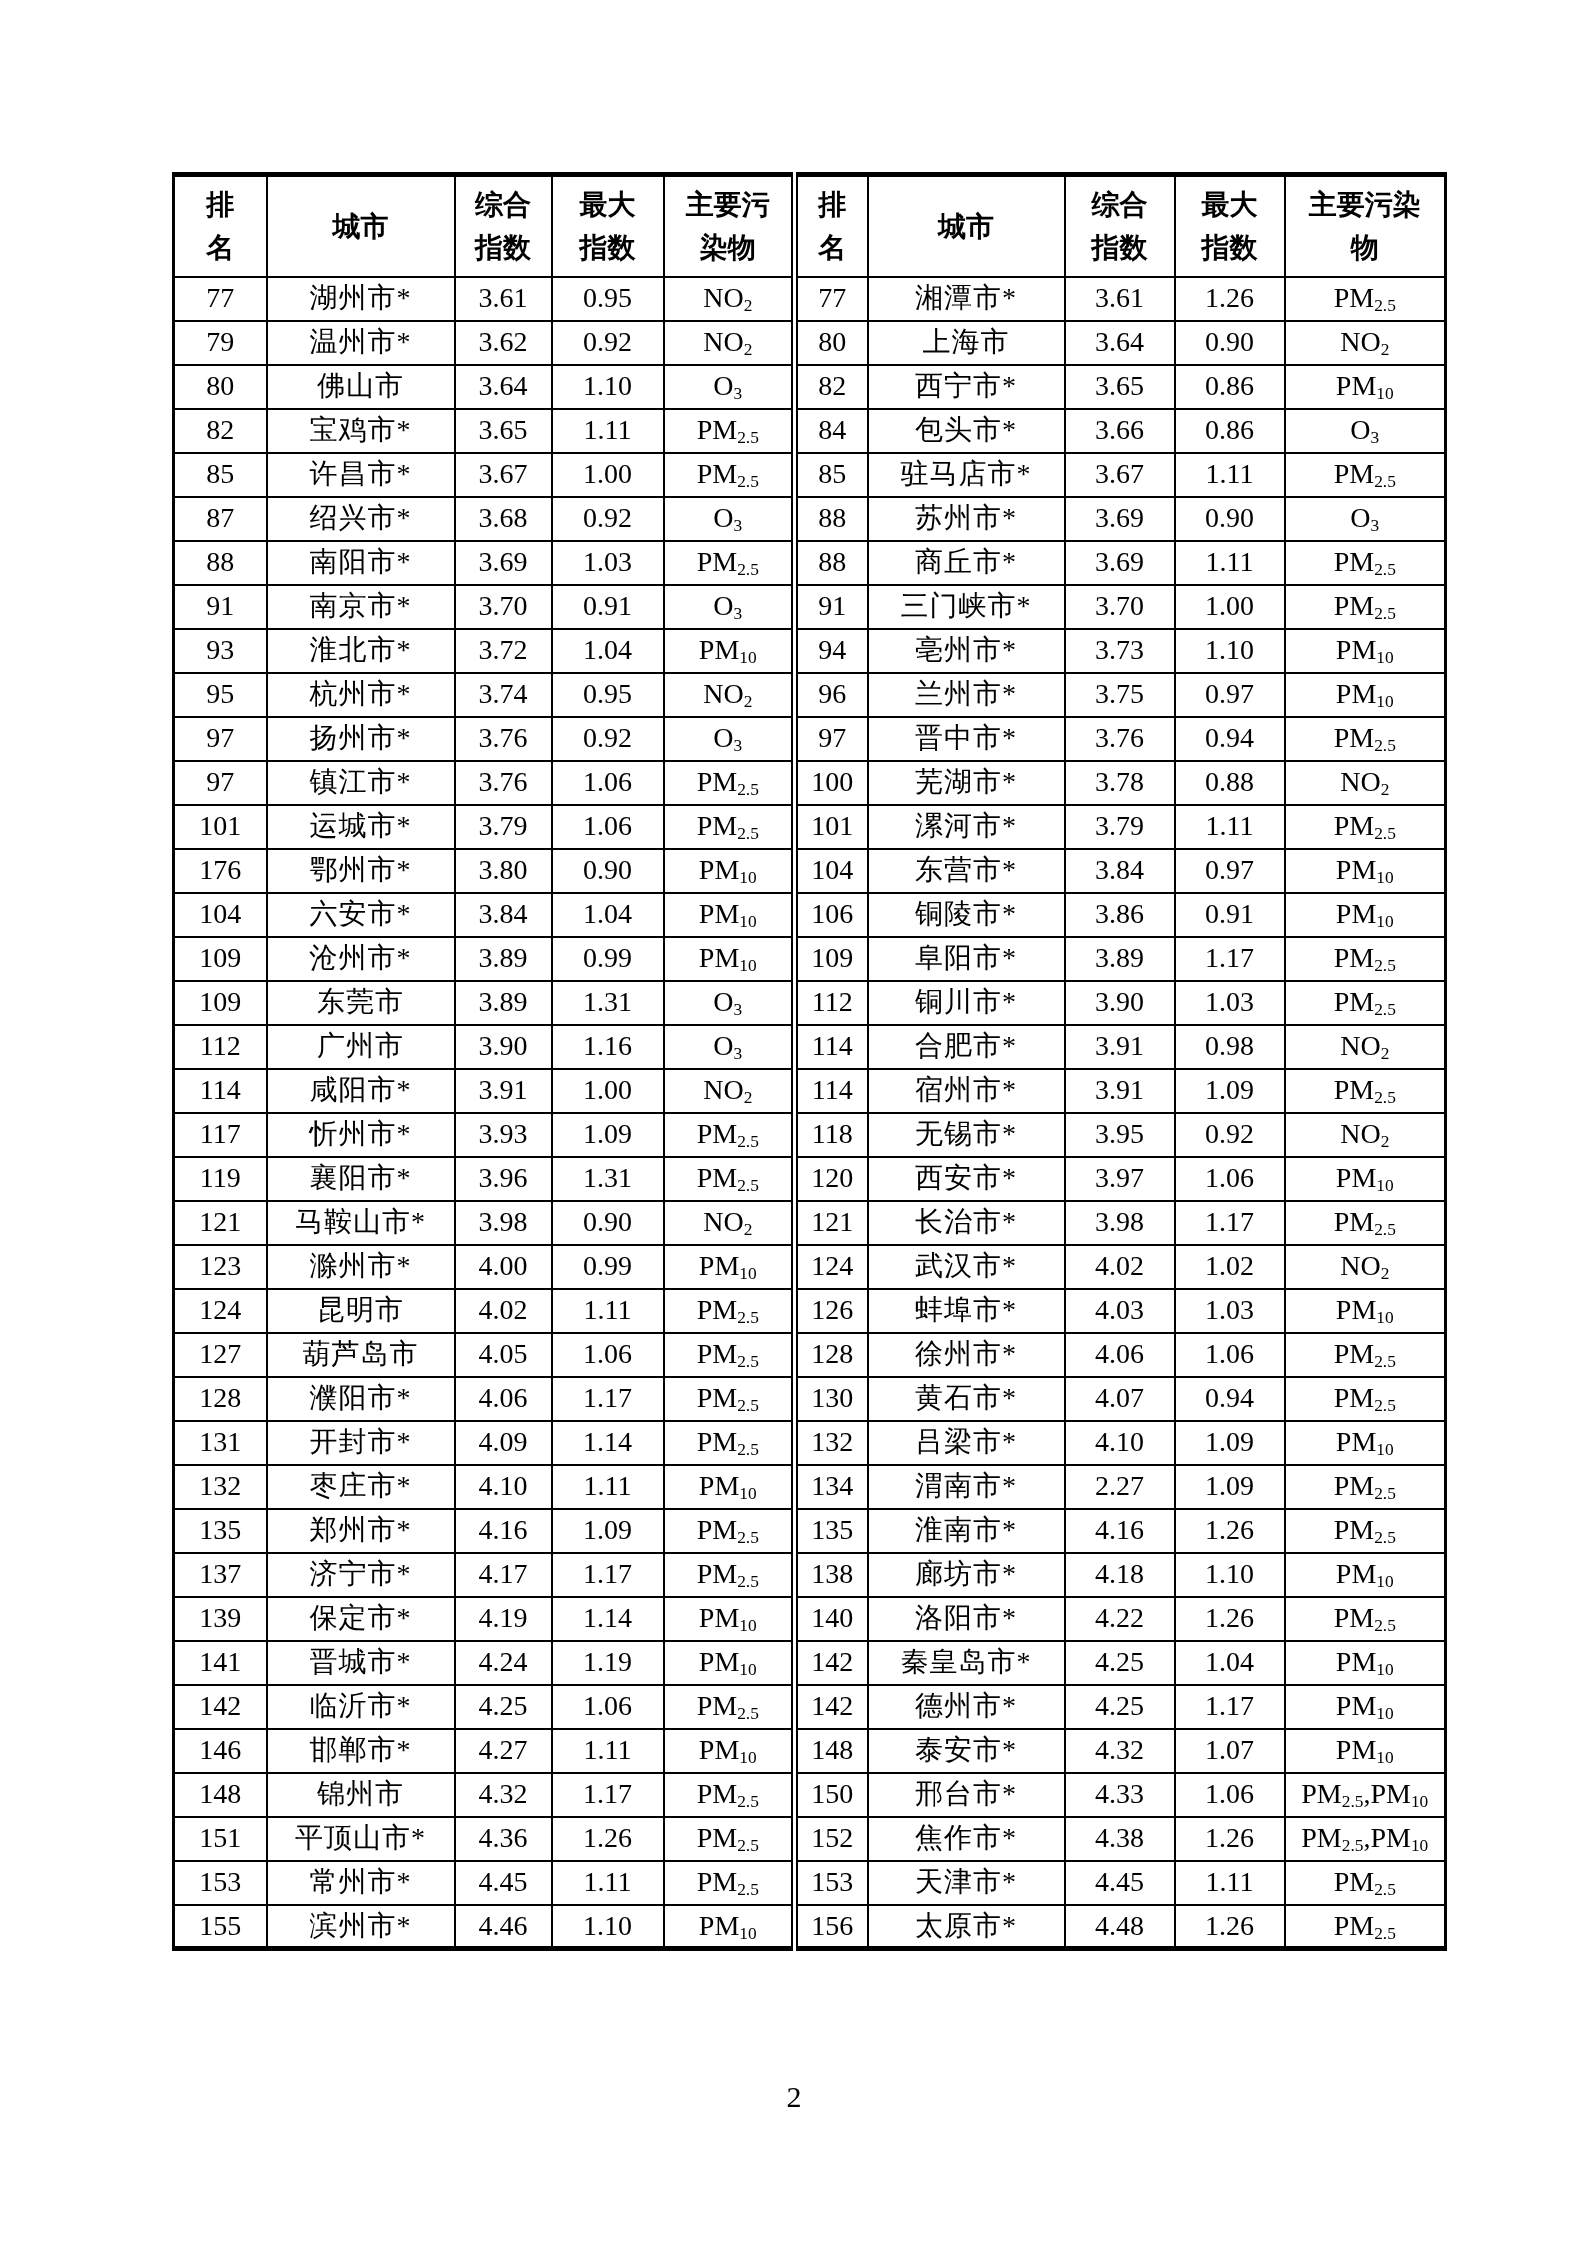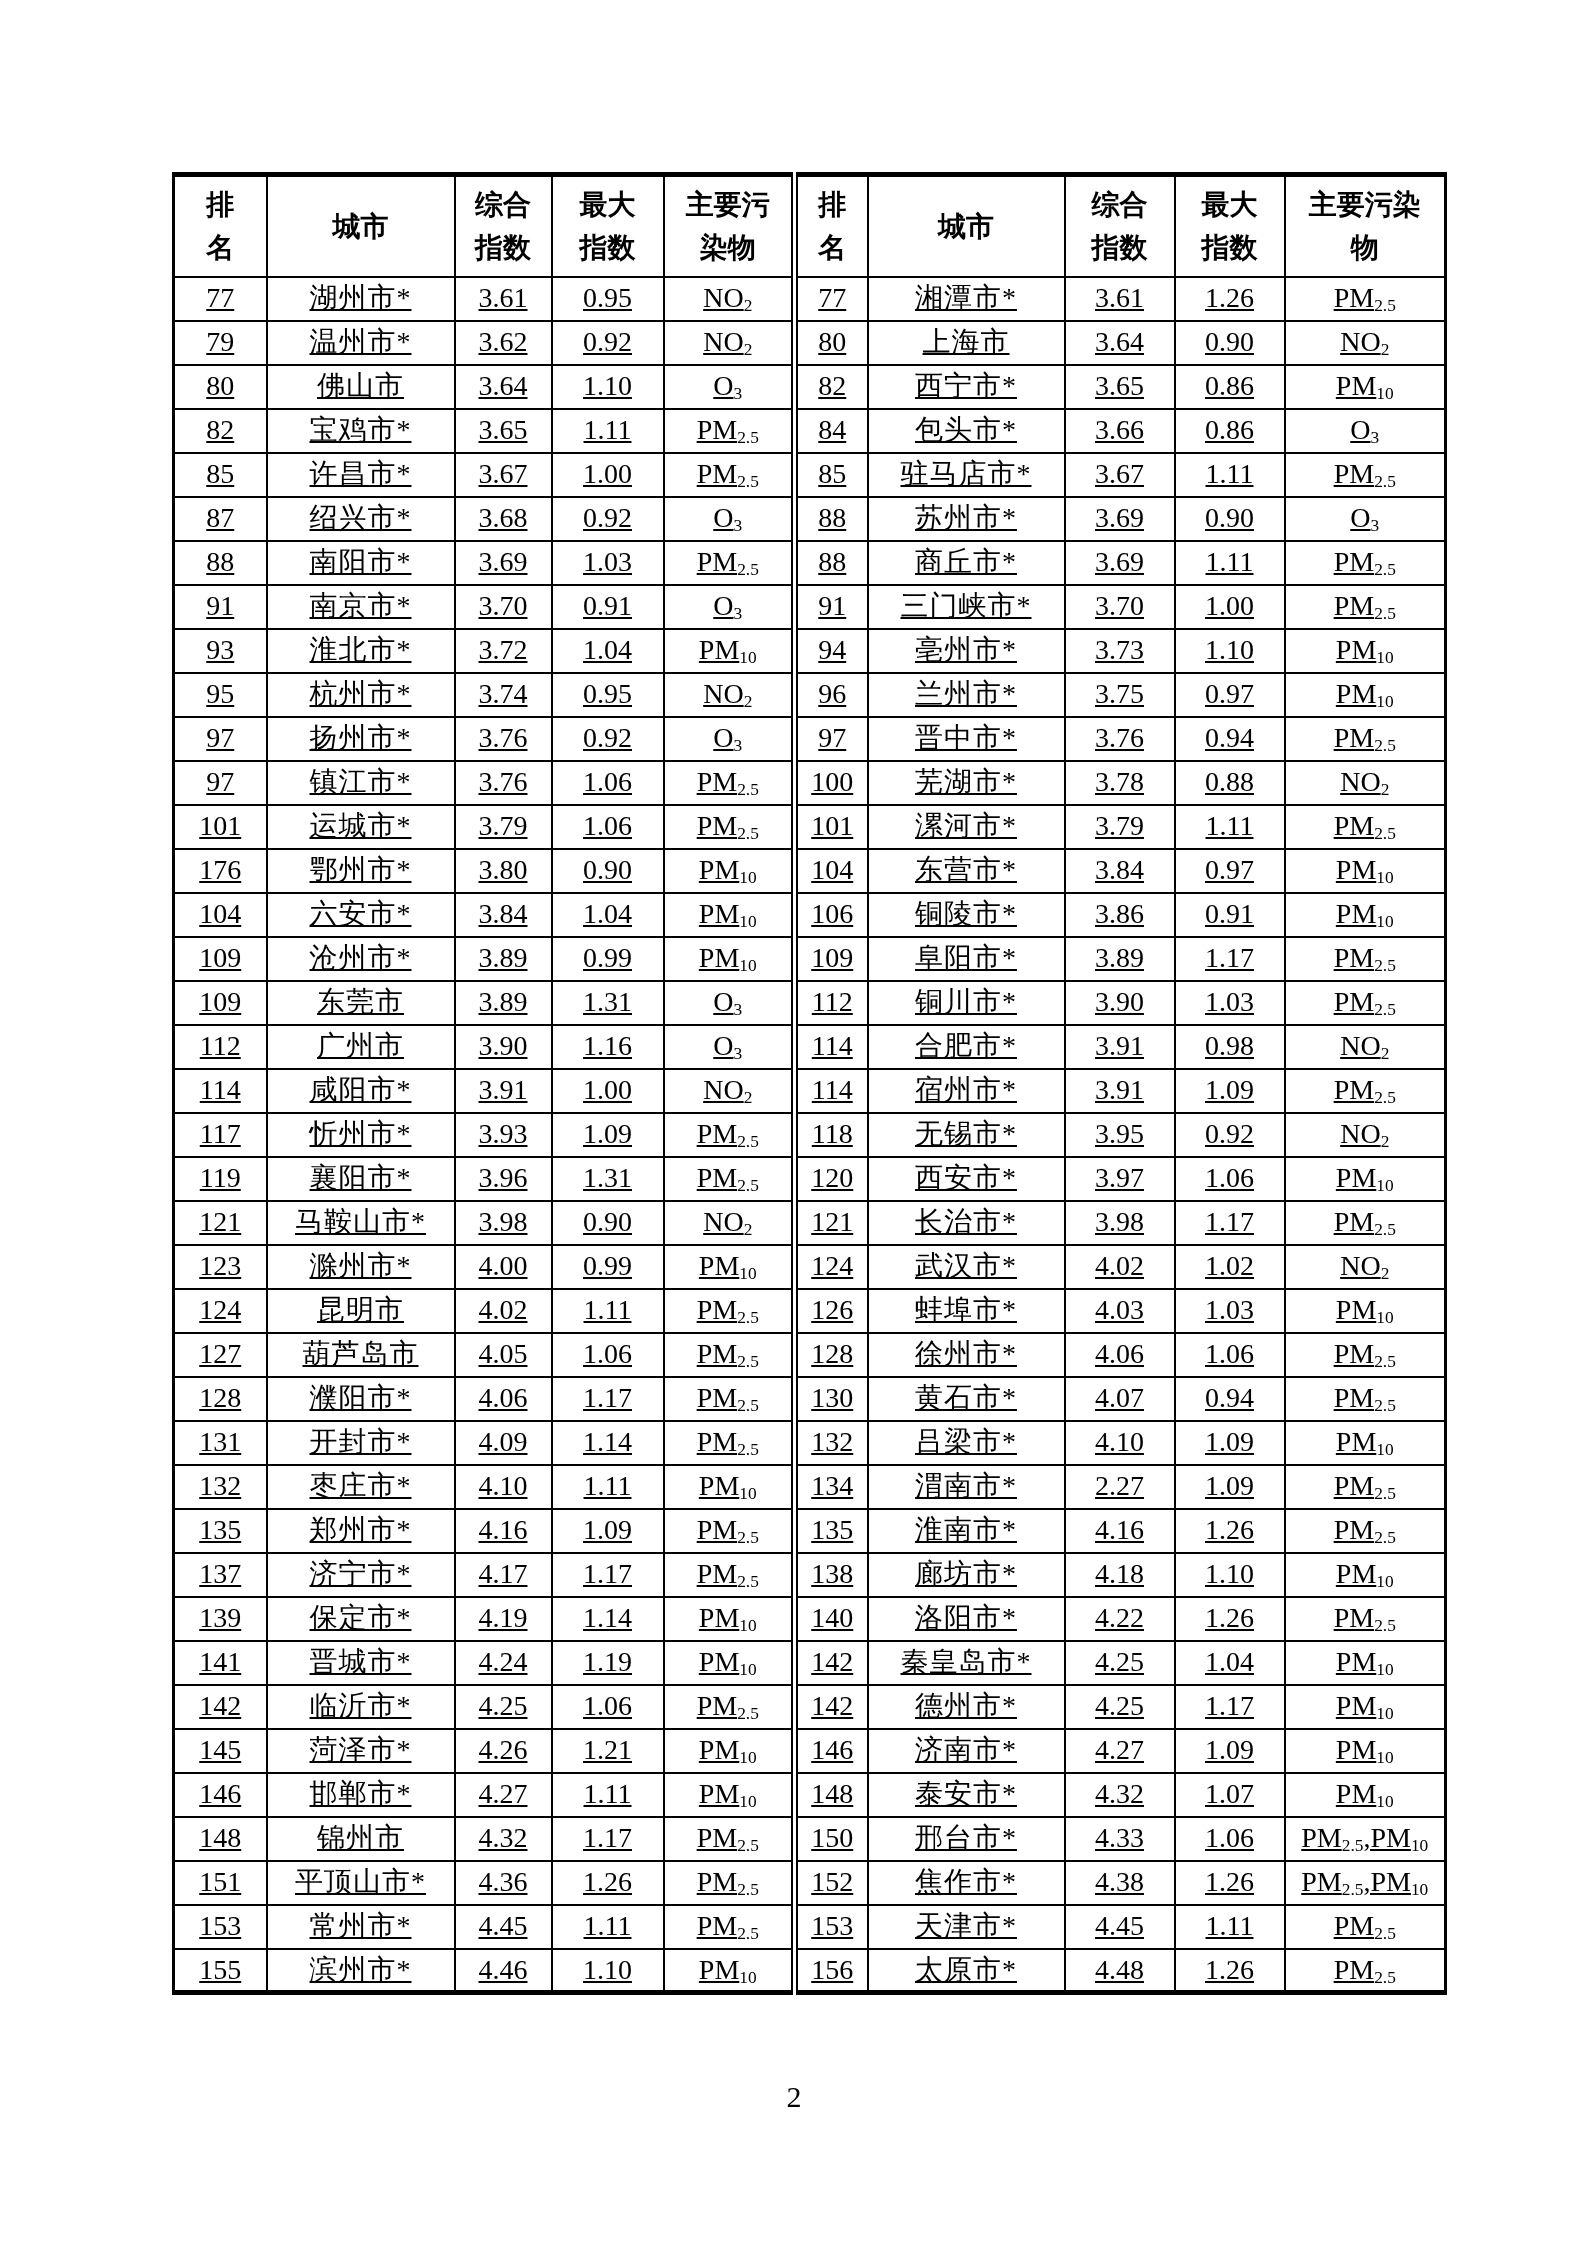--- a/index.html
+++ b/index.html
@@ -6,21 +6,21 @@
   .page{position:relative;width:1588px;height:2245px;background:#ffffff;margin:0 auto;
         font-family:"Liberation Serif","DejaVu Serif",serif;color:#000;}
   .tablewrap{position:absolute;left:172px;top:172px;width:1272px;}
   table.rank{border-collapse:collapse;table-layout:fixed;width:1272px;}
   table.rank th, table.rank td{
     border:2px solid #000;text-align:center;vertical-align:middle;
     padding:0;overflow:hidden;line-height:1.15;
   }
   table.rank{border:3px solid #000;border-top-width:5px;border-bottom-width:5px;}
   table.rank thead tr{height:102px;}
-  table.rank tbody tr{height:44px;text-decoration:underline;}
+  table.rank tbody tr{height:44px;}
   table.rank th{
     font-family:"Liberation Sans","DejaVu Sans",sans-serif;font-weight:bold;
     font-size:28px;white-space:pre-line;line-height:1.55;
   }
   table.rank td{font-size:28px;}
   td.cityc{letter-spacing:1px;}
   .dbl{border-left:7px double #000 !important;}
   sub{font-size:0.62em;line-height:0;vertical-align:-0.25em;}
   .pagenum{position:absolute;left:0;top:2080px;width:100%;text-align:center;
            font-size:30px;font-family:"Liberation Serif","DejaVu Serif",serif;}
@@ -456,32 +456,20 @@
             <td>4.25</td>
             <td>1.06</td>
             <td>PM<sub>2.5</sub></td>
             <td class="dbl">142</td>
             <td class="cityc">德州市*</td>
             <td>4.25</td>
             <td>1.17</td>
             <td>PM<sub>10</sub></td>
           </tr>
           <tr>
-            <td>145</td>
-            <td class="cityc">菏泽市*</td>
-            <td>4.26</td>
-            <td>1.21</td>
-            <td>PM<sub>10</sub></td>
-            <td class="dbl">146</td>
-            <td class="cityc">济南市*</td>
-            <td>4.27</td>
-            <td>1.09</td>
-            <td>PM<sub>10</sub></td>
-          </tr>
-          <tr>
             <td>146</td>
             <td class="cityc">邯郸市*</td>
             <td>4.27</td>
             <td>1.11</td>
             <td>PM<sub>10</sub></td>
             <td class="dbl">148</td>
             <td class="cityc">泰安市*</td>
             <td>4.32</td>
             <td>1.07</td>
             <td>PM<sub>10</sub></td>

